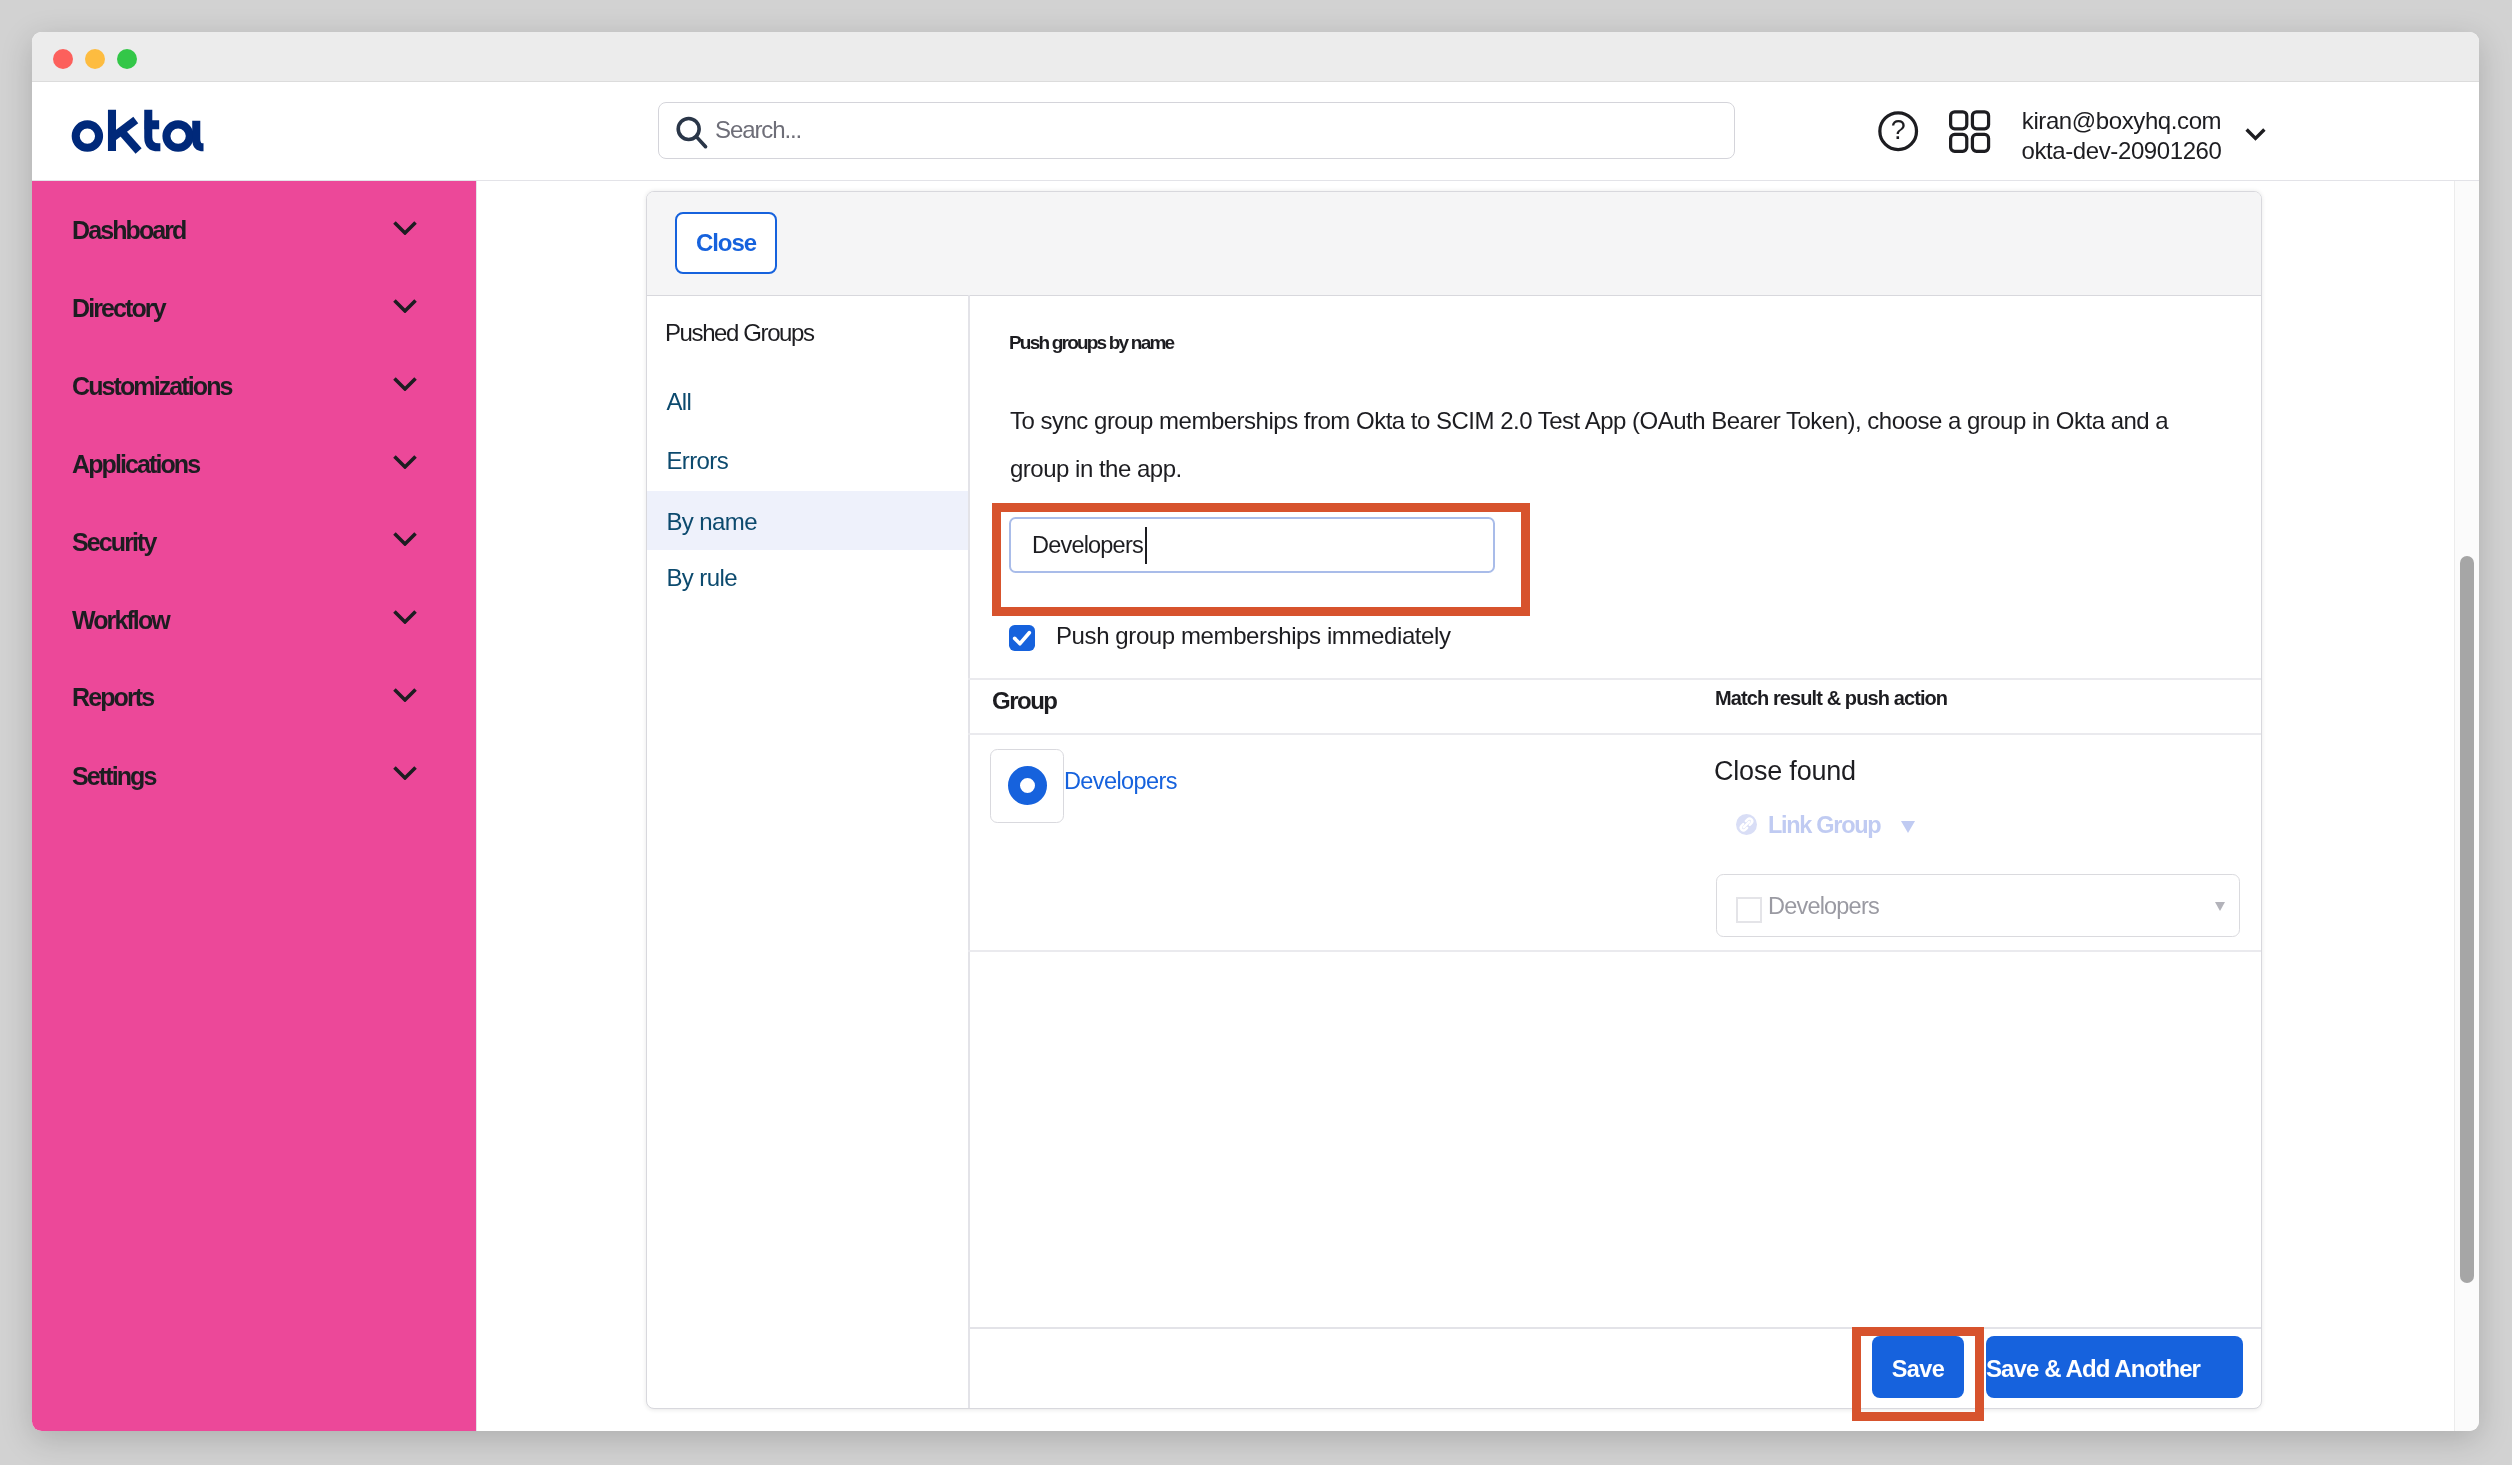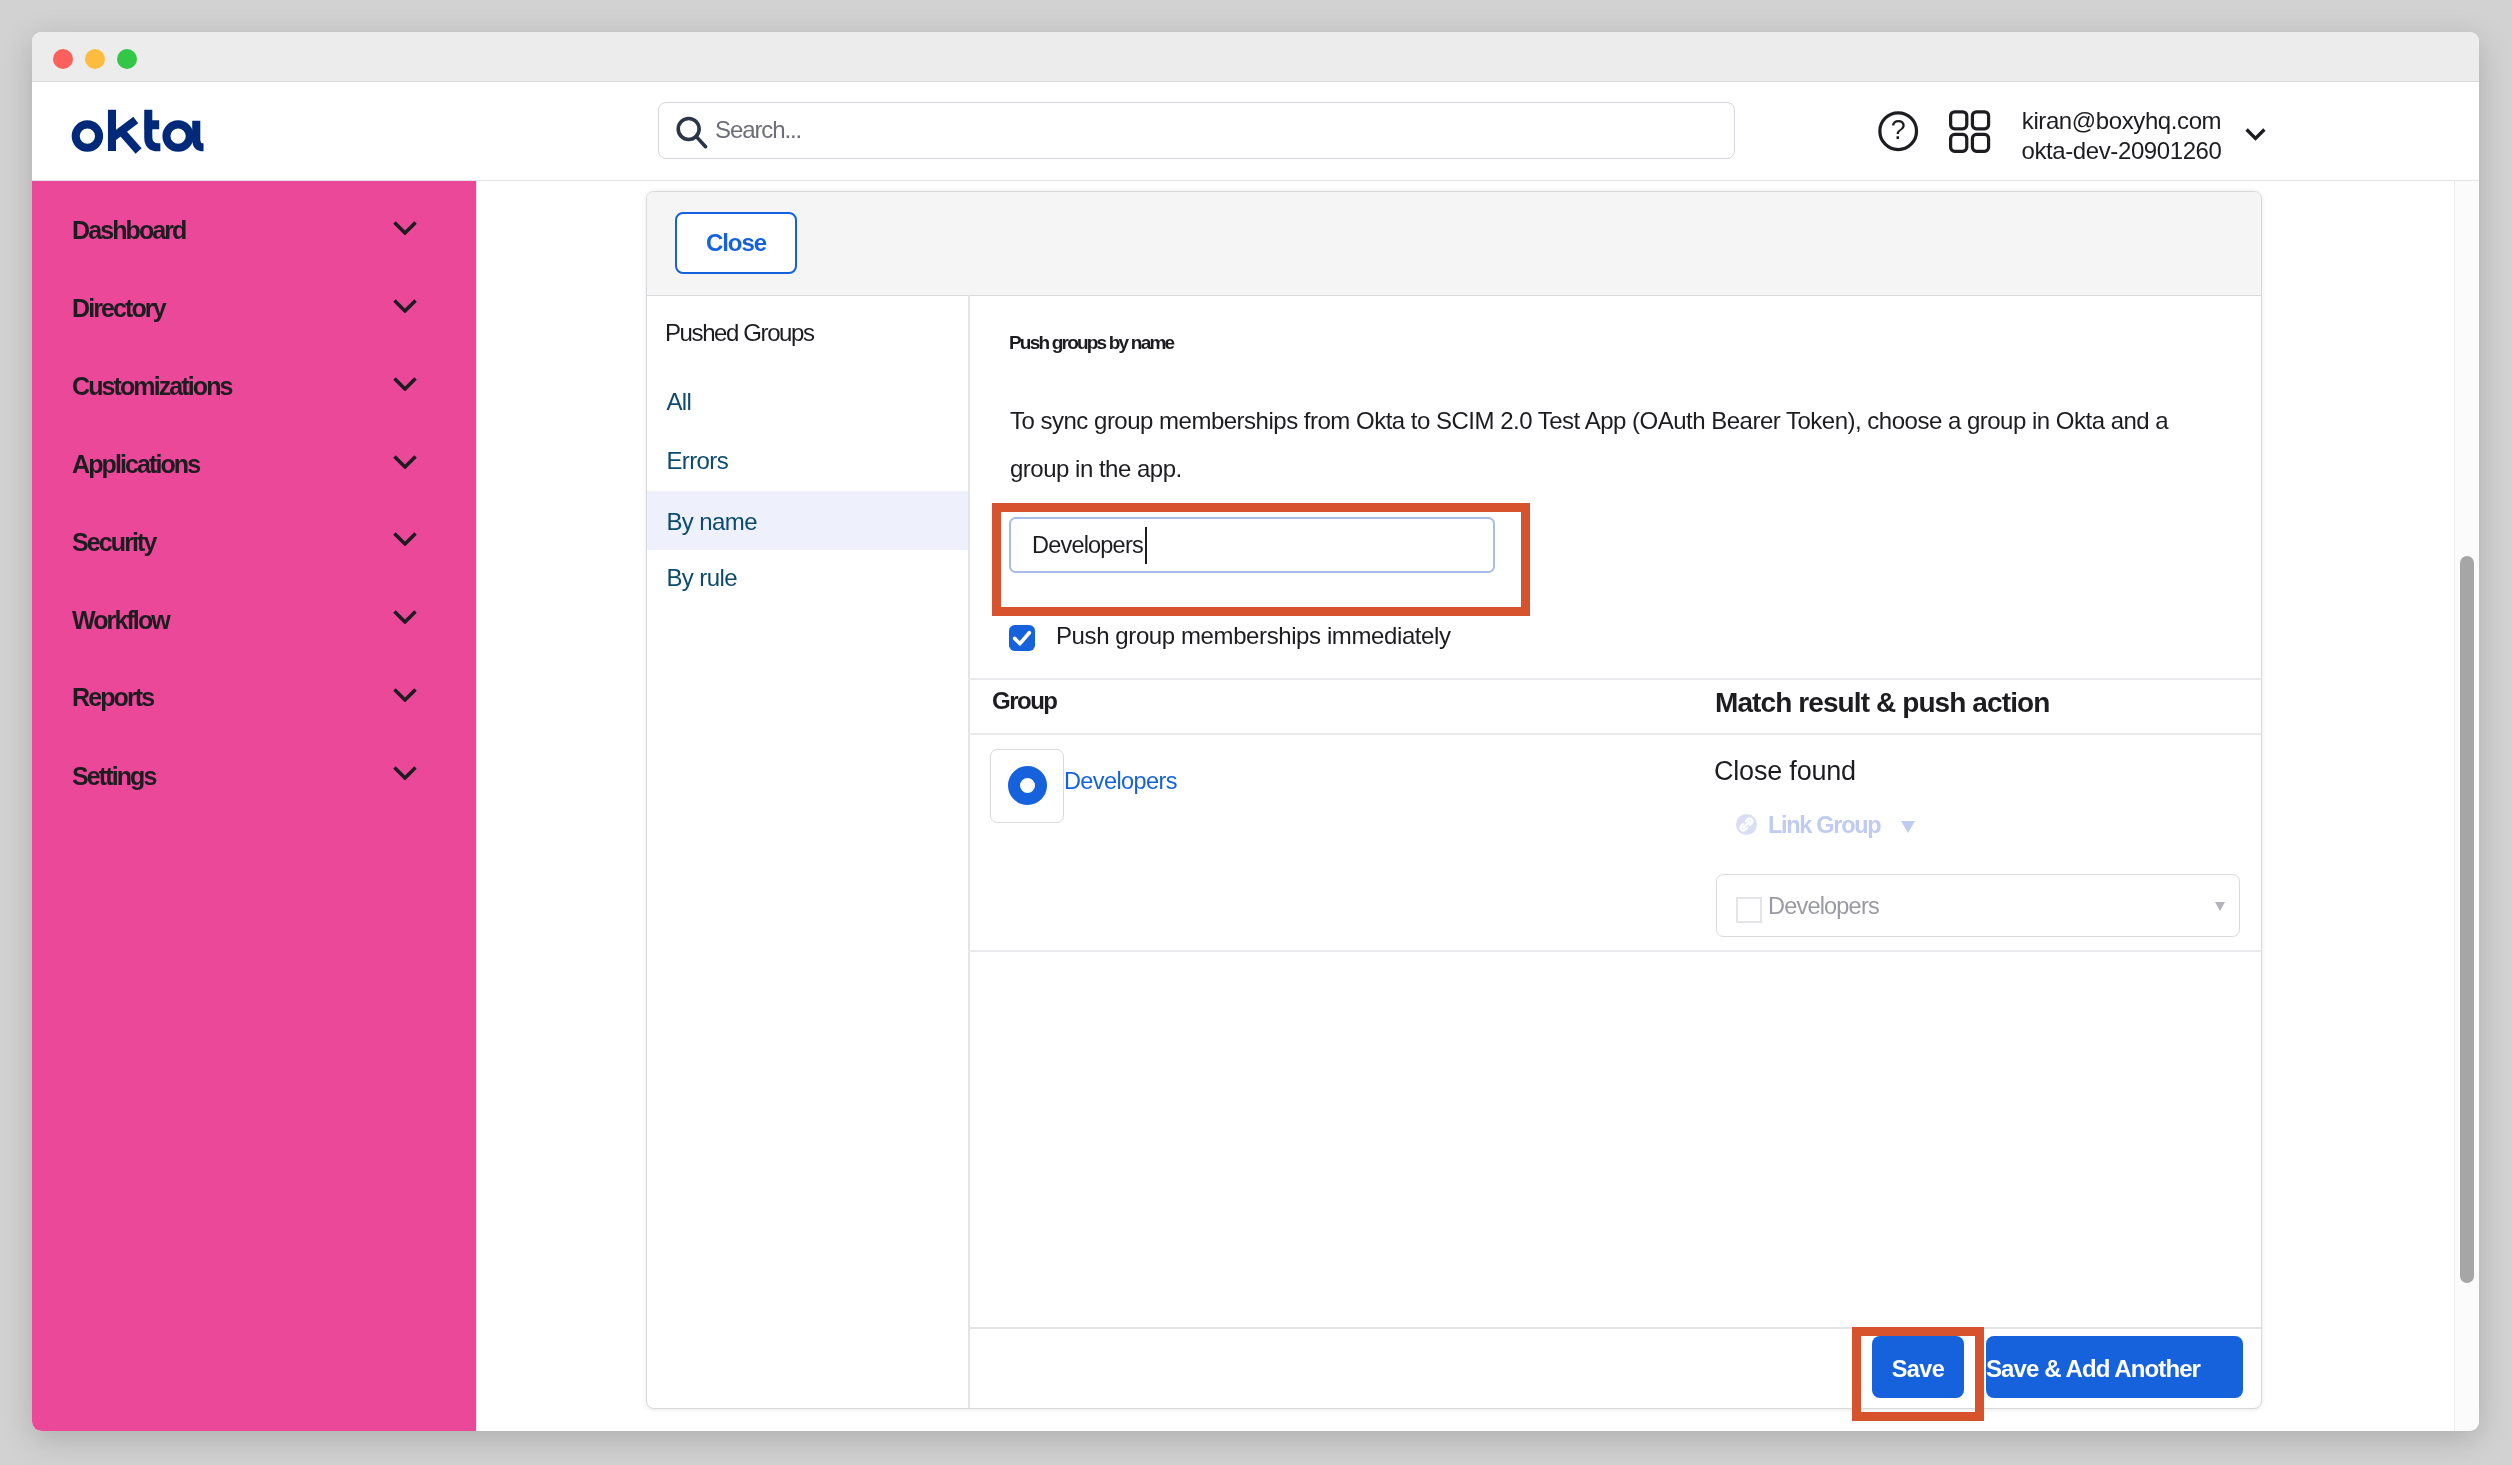--- a/index.html
+++ b/index.html
@@ -20,35 +20,35 @@
 .gridicon { position:absolute; left:1917px; top:27.5px; }
 .usertext { position:absolute; left:1968px; top:23.5px; width:243px; text-align:center; font-size:24px; line-height:30px; letter-spacing:-0.4px; color:#1d1d21; white-space:nowrap; }
 .userchev { position:absolute; left:2213px; top:45px; }
 .sidebar { position:absolute; left:0; top:149px; width:445px; height:1250px; background:#ec4899; border-right:1.6px solid #e4e4e9; }
 .navitem { position:absolute; left:40px; height:58px; line-height:58px; font-size:25px; font-weight:700; letter-spacing:-1.9px; color:#1d1d21; }
 .navchev { position:absolute; left:360px; width:26px; }
 .scrolltrack { position:absolute; left:2422px; top:149px; width:25px; height:1250px; background:#fbfbfb; border-left:0.8px solid #ececec; }
 .scrollthumb { position:absolute; left:4.9px; top:375px; width:13.8px; height:727px; background:#a6a6a6; border-radius:7.3px; }
 .panel { position:absolute; left:614px; top:159px; width:1616px; height:1218px; background:#fff; border:1.6px solid #d8d8dd; border-radius:8px; box-shadow:0 0.8px 4px rgba(29,29,33,.10); }
 .toolbar { position:absolute; left:0; top:0; width:100%; height:104px; background:#f5f5f6; border-bottom:1.6px solid #d8d8dd; border-radius:6.5px 6.5px 0 0; }
-.closebtn { position:absolute; left:28px; top:20px; width:122px; height:62px; border:2.4px solid #1662dd; border-radius:8px; background:#fff; color:#1662dd; font-size:24px; font-weight:700; letter-spacing:-1.1px; text-align:center; line-height:57px; }
+.closebtn { position:absolute; left:28px; top:20px; width:102px; height:62px; border:2.4px solid #1662dd; border-radius:8px; background:#fff; color:#1662dd; font-size:24px; font-weight:700; letter-spacing:-1.1px; text-align:center; line-height:57px; }
 .leftcol-divider { position:absolute; left:321px; top:103px; width:1.6px; bottom:0; background:#e3e3e8; }
 .pg-title { position:absolute; left:18px; top:127px; font-size:24px; font-weight:400; letter-spacing:-1.4px; }
 .pgitem { position:absolute; left:19.4px; height:59px; line-height:59px; font-size:24px; letter-spacing:-0.6px; color:#0c4a6e; }
 .pgsel { position:absolute; left:0; top:299px; width:321px; height:59px; background:#eef1fb; }
 .heading { position:absolute; left:362px; top:140px; font-size:19px; font-weight:700; letter-spacing:-1.8px; }
 .para { position:absolute; left:363px; top:205px; width:1295px; font-size:24px; line-height:48px; letter-spacing:-0.5px; color:#1d1d21; white-space:nowrap; }
 .input { position:absolute; left:362px; top:325px; width:486px; height:56px; border:2.4px solid #a9bce9; border-radius:6.5px; background:#fff; }
 .input .txt { position:absolute; left:21px; top:13px; font-size:23.5px; letter-spacing:-0.8px; color:#1d1d21; }
 .caret { position:absolute; left:134px; top:8px; width:2.4px; height:37px; background:#1d1d21; }
 .checkbox { position:absolute; left:362px; top:433px; width:26px; height:26px; background:#1662dd; border-radius:5.7px; }
 .chklabel { position:absolute; left:409px; top:430px; font-size:24px; letter-spacing:-0.4px; }
 .tdiv1 { position:absolute; left:321px; top:486px; right:0; height:1.6px; background:#eaeaee; }
 .th1 { position:absolute; left:345px; top:495px; font-size:24px; font-weight:700; letter-spacing:-1.5px; }
-.th2 { position:absolute; left:1068px; top:495px; font-size:28px; font-weight:700; letter-spacing:-0.9px; }
+.th2 { position:absolute; left:1068px; top:495px; font-size:20px; font-weight:700; letter-spacing:-0.9px; }
 .tdiv2 { position:absolute; left:321px; top:541px; right:0; height:1.6px; background:#eaeaee; }
 .iconbox { position:absolute; left:343px; top:557px; width:74px; height:74px; border:1.6px solid #d9d9de; border-radius:7.3px; background:#fff; }
 .bluedonut { position:absolute; left:17px; top:16px; width:39px; height:39px; border:12px solid #1662dd; border-radius:50%; background:#fff; }
 .grouplink { position:absolute; left:417px; top:576px; font-size:23.5px; letter-spacing:-0.6px; color:#1662dd; }
 .matchfound { position:absolute; left:1067px; top:564px; font-size:27px; letter-spacing:-0.2px; }
 .linkgroup { position:absolute; left:1089px; top:622px; width:210px; height:27.5px; color:#c0cbf2; white-space:nowrap; }
 .lg-text { position:absolute; left:32px; top:-2.4px; font-size:23.5px; font-weight:700; letter-spacing:-1.3px; }
 .lg-tri { position:absolute; left:165px; top:6.5px; width:0; height:0; border-left:7.3px solid transparent; border-right:7.3px solid transparent; border-top:12px solid #c0cbf2; }
 .dropdown { position:absolute; left:1069px; top:682px; width:524px; height:63px; border:1.6px solid #dadade; border-radius:7.3px; background:#fff; }
 .dd-sq { position:absolute; left:18.6px; top:22px; width:26px; height:26px; border:2.4px solid #e4e4e8; background:#fff; }

